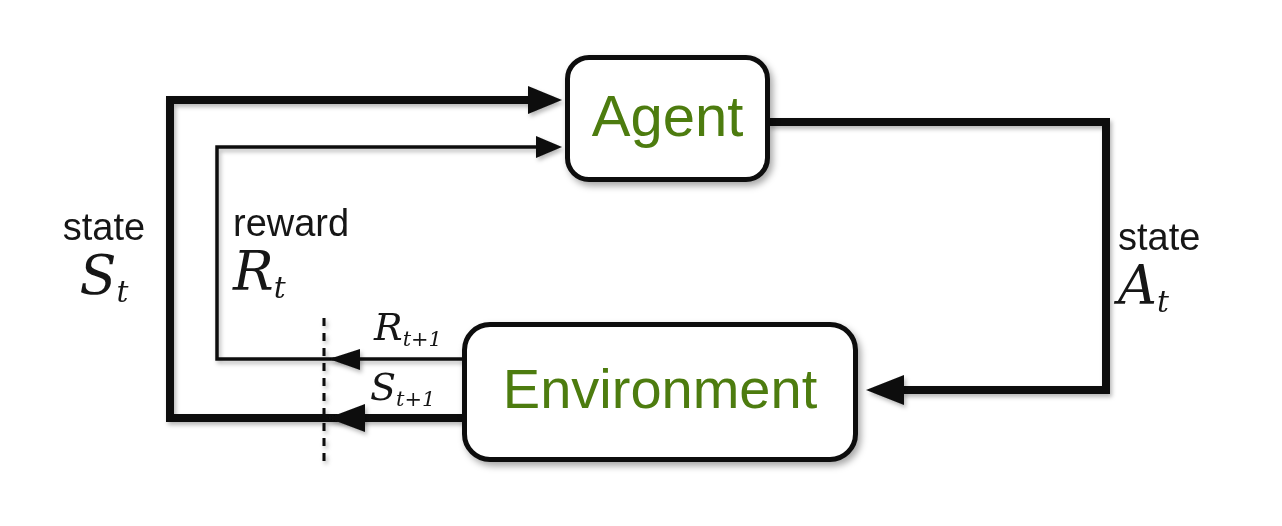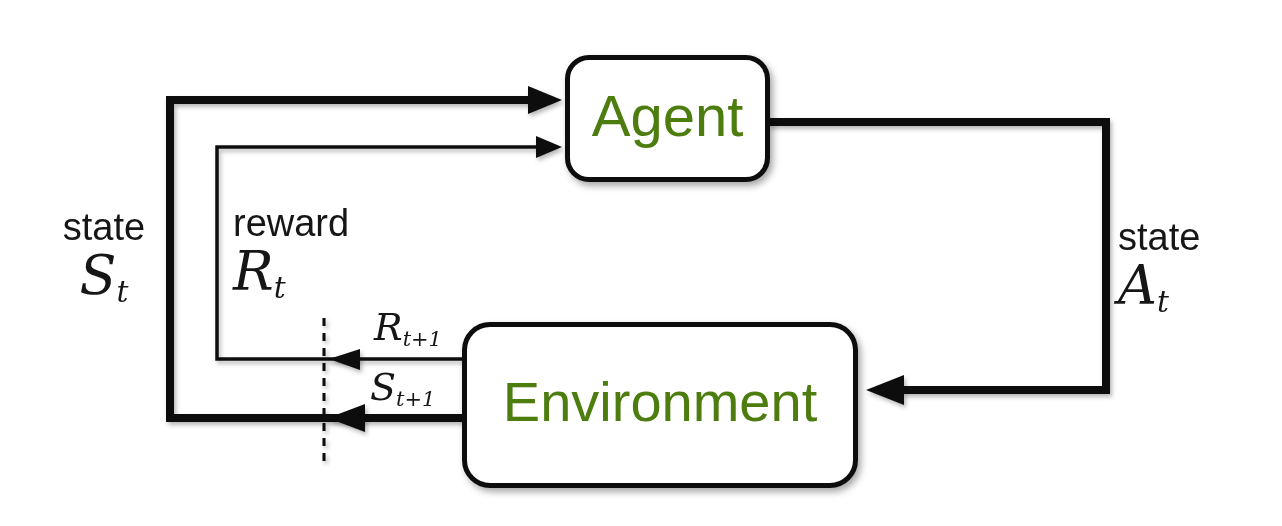--- a/index.html
+++ b/index.html
@@ -38,21 +38,21 @@
     left: 565px;
     top: 55px;
     width: 205px;
     height: 127px;
     border-radius: 24px;
   }
   .env-box {
     left: 462px;
     top: 322px;
     width: 396px;
-    height: 166px;
+    height: 140px;
     border-radius: 28px;
   }
   .node-label {
     font-size: 58px;
     line-height: 1;
     color: #4d7c0f;
     letter-spacing: 0px;
     padding-bottom: 6px;
   }
   .env-box .node-label {

